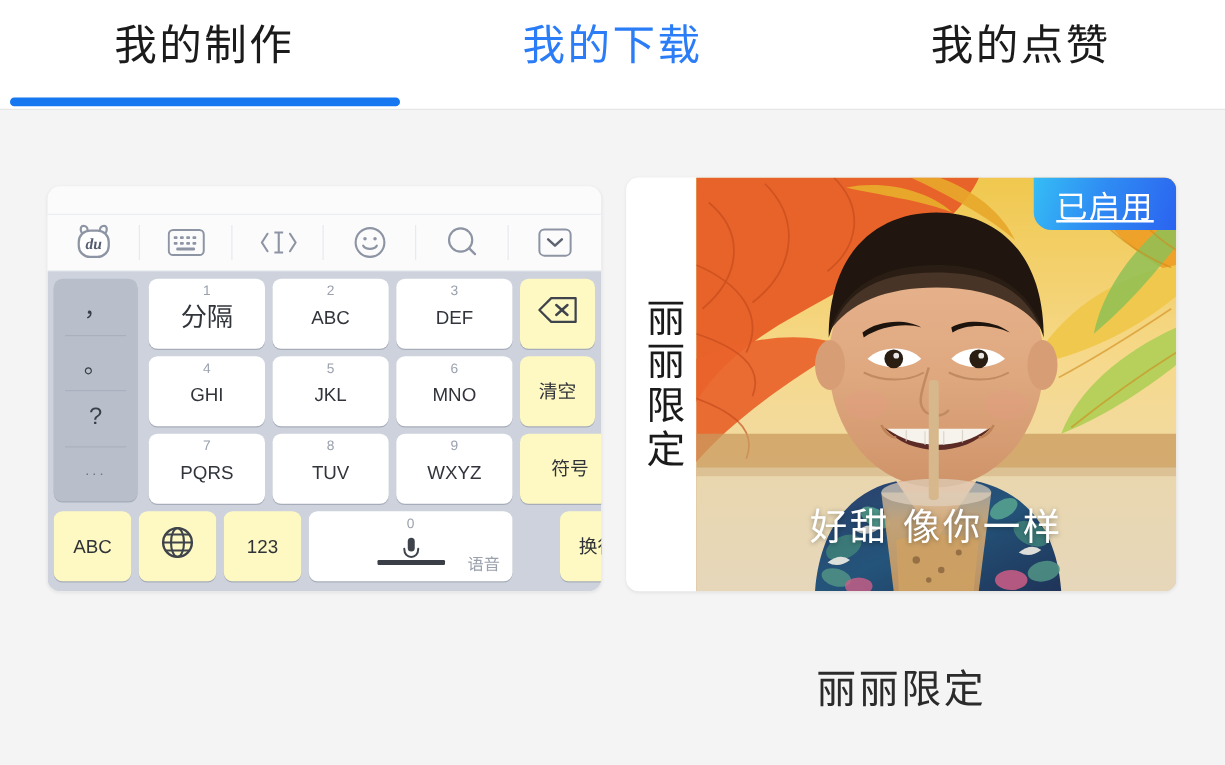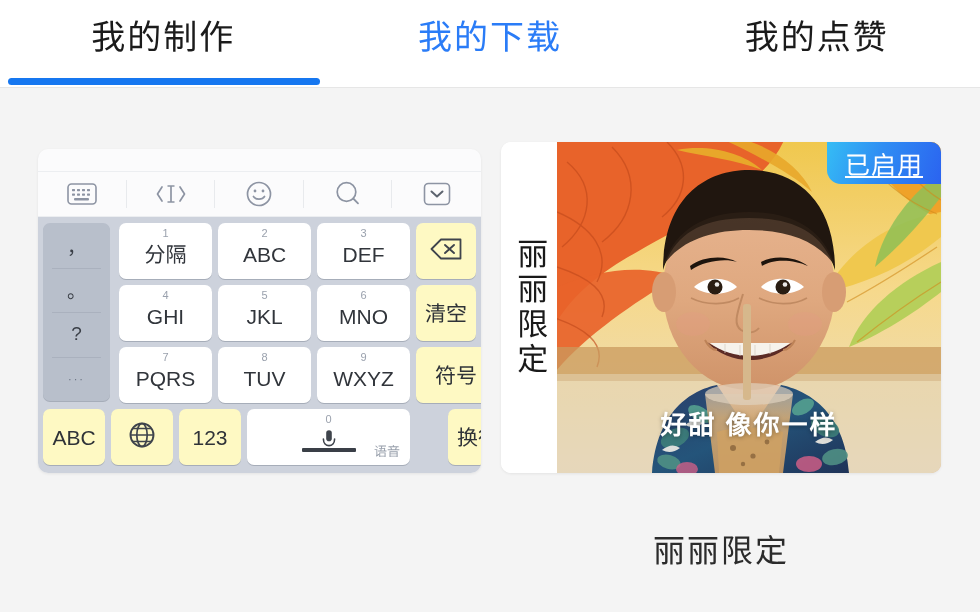--- a/index.html
+++ b/index.html
@@ -140,21 +140,21 @@
   .key.dark  { background: #fef9c3; }
   .key-num {
     position: absolute;
     top: 5px; left: 0; right: 0;
     text-align: center;
     font-size: 11px;
     color: #9aa1ad;
     line-height: 1;
   }
   .key-main {
-    font-size: 21px;
+    font-size: 15px;
     color: #31353b;
     line-height: 1;
     margin-top: 7px;
   }
   .key-main.cn { font-size: 21px; }
   .key.dark .key-main { color: #2f3338; margin-top: 0; }
 
   
   #punct-col {
     position: absolute;
@@ -276,26 +276,25 @@
     cursor: pointer;
     z-index: 5;
     text-decoration: underline;
   }
 
   #lili-caption {
     position: absolute;
     left: 0; right: 0;
     bottom: 32px;
     text-align: center;
-    font-size: 26px;
+    font-size: 30px;
     letter-spacing: 2px;
     color: #ffffff;
     text-shadow: 0 1px 4px rgba(0,0,0,0.35);
     z-index: 4;
-    font-weight: bold;
   }
 
   
   .skin-caption {
     position: absolute;
     text-align: center;
     font-size: 32px;
     letter-spacing: 2px;
     color: #2b2b2b;
     line-height: 1;
@@ -319,20 +318,28 @@
   <div id="tab-underline"></div>
   <div id="tab-bar-divider"></div>
 </div>
 
 <div id="content">
 
   <div id="skin-card-default">
 
     <div id="kb-toolbar">
 
+      <div class="kb-tool has-sep">
+        <svg width="34" height="30" viewBox="0 0 34 30">
+          <path d="M7.5 7.5 C5.5 3.5 7 1.2 9.6 1.8 C11.6 2.3 12.3 4.6 12.1 6.6" fill="none" stroke="#8d94a3" stroke-width="1.7"></path>
+          <path d="M26.5 7.5 C28.5 3.5 27 1.2 24.4 1.8 C22.4 2.3 21.7 4.6 21.9 6.6" fill="none" stroke="#8d94a3" stroke-width="1.7"></path>
+          <rect x="5" y="5.5" width="24" height="21" rx="9" ry="9" fill="#ffffff" stroke="#8d94a3" stroke-width="1.8"></rect>
+          <text x="17" y="20.5" text-anchor="middle" font-family="'Liberation Serif', serif" font-style="italic" font-size="12.5" font-weight="700" fill="#555e70">du</text>
+        </svg>
+      </div>
 
       <div class="kb-tool has-sep">
         <svg width="30" height="24" viewBox="0 0 30 24">
           <rect x="1" y="2" width="28" height="20" rx="3.5" fill="none" stroke="#8d94a3" stroke-width="1.6"></rect>
           <g fill="#8d94a3">
             <rect x="5" y="7" width="3" height="2.2" rx="0.6"></rect>
             <rect x="10" y="7" width="3" height="2.2" rx="0.6"></rect>
             <rect x="15" y="7" width="3" height="2.2" rx="0.6"></rect>
             <rect x="20" y="7" width="3" height="2.2" rx="0.6"></rect>
             <rect x="5" y="11.5" width="3" height="2.2" rx="0.6"></rect>

